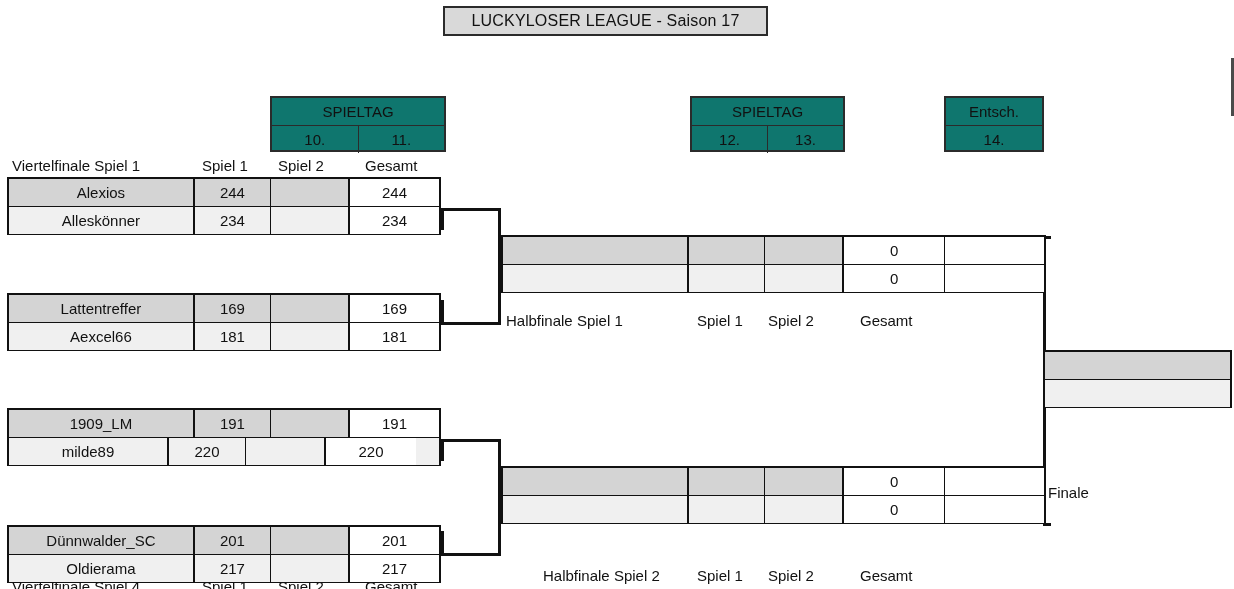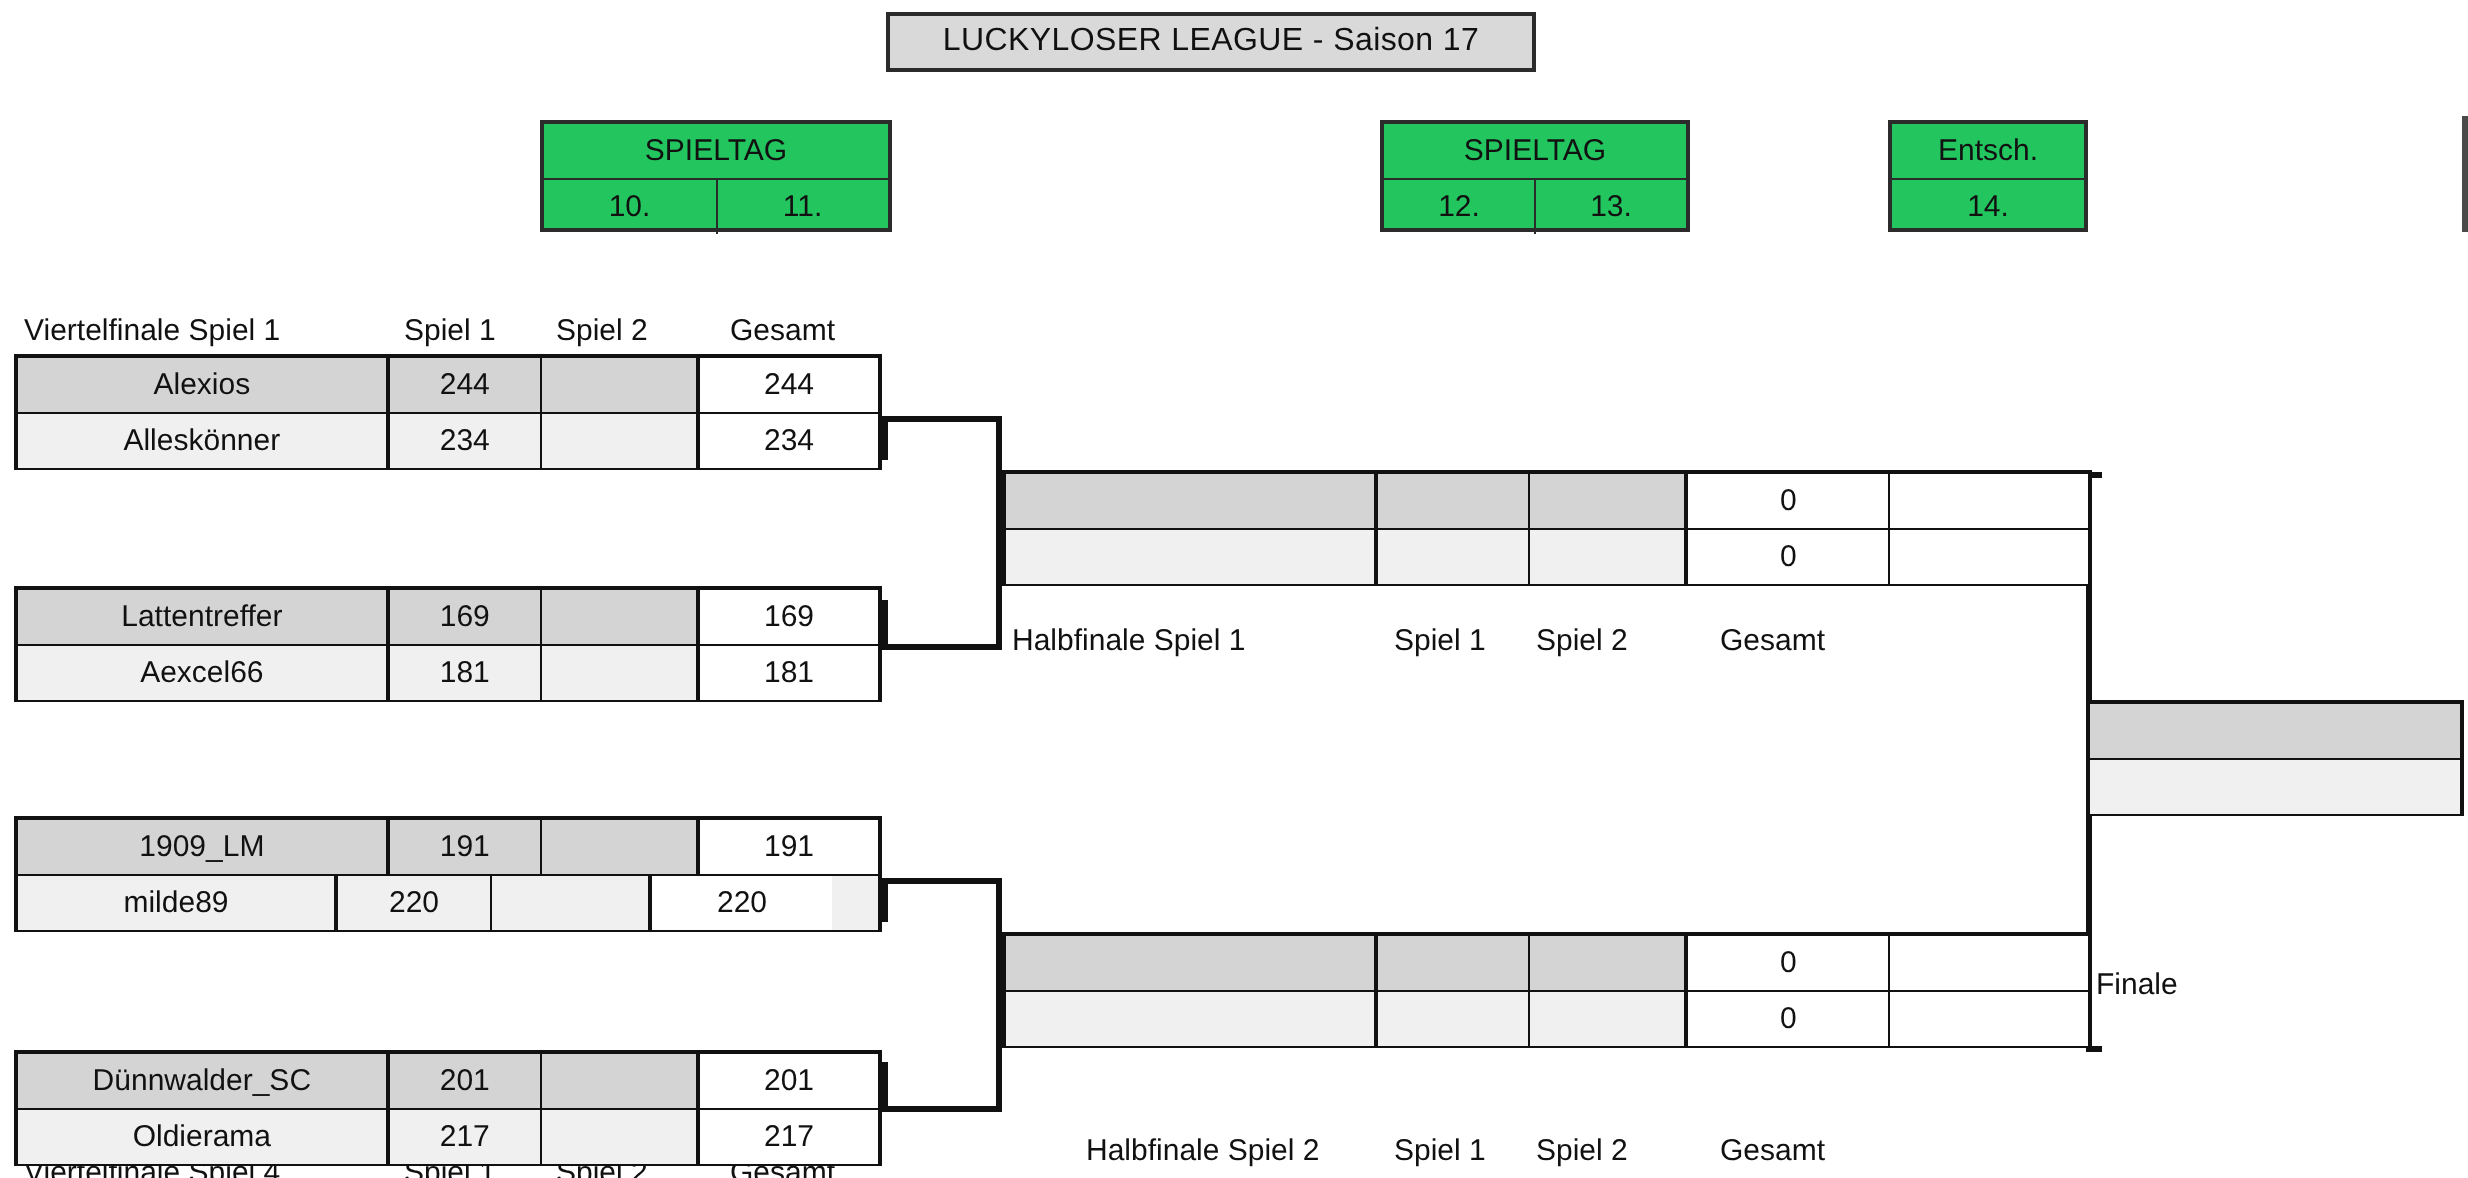--- a/index.html
+++ b/index.html
@@ -12,21 +12,21 @@
 
   
   #title-box{
     left:443px;top:6px;width:325px;height:30px;
     background:#d9d9d9;border:2px solid #2b2b2b;
     display:flex;align-items:center;justify-content:center;
     font-size:16px;letter-spacing:.2px;
   }
 
   
-  .sp-box{border:2px solid #2b2b2b;background:#22c55e;}
+  .sp-box{border:2px solid #2b2b2b;background:#0f766e;margin-top:36px;}
   .sp-head{
     height:27px;display:flex;align-items:center;justify-content:center;
     font-size:15px;border-bottom:1px solid #2b2b2b;
   }
   .sp-days{height:27px;display:flex;}
   .sp-day{
     flex:1;display:flex;align-items:center;justify-content:center;
     font-size:15px;
     text-align:center;
   }

